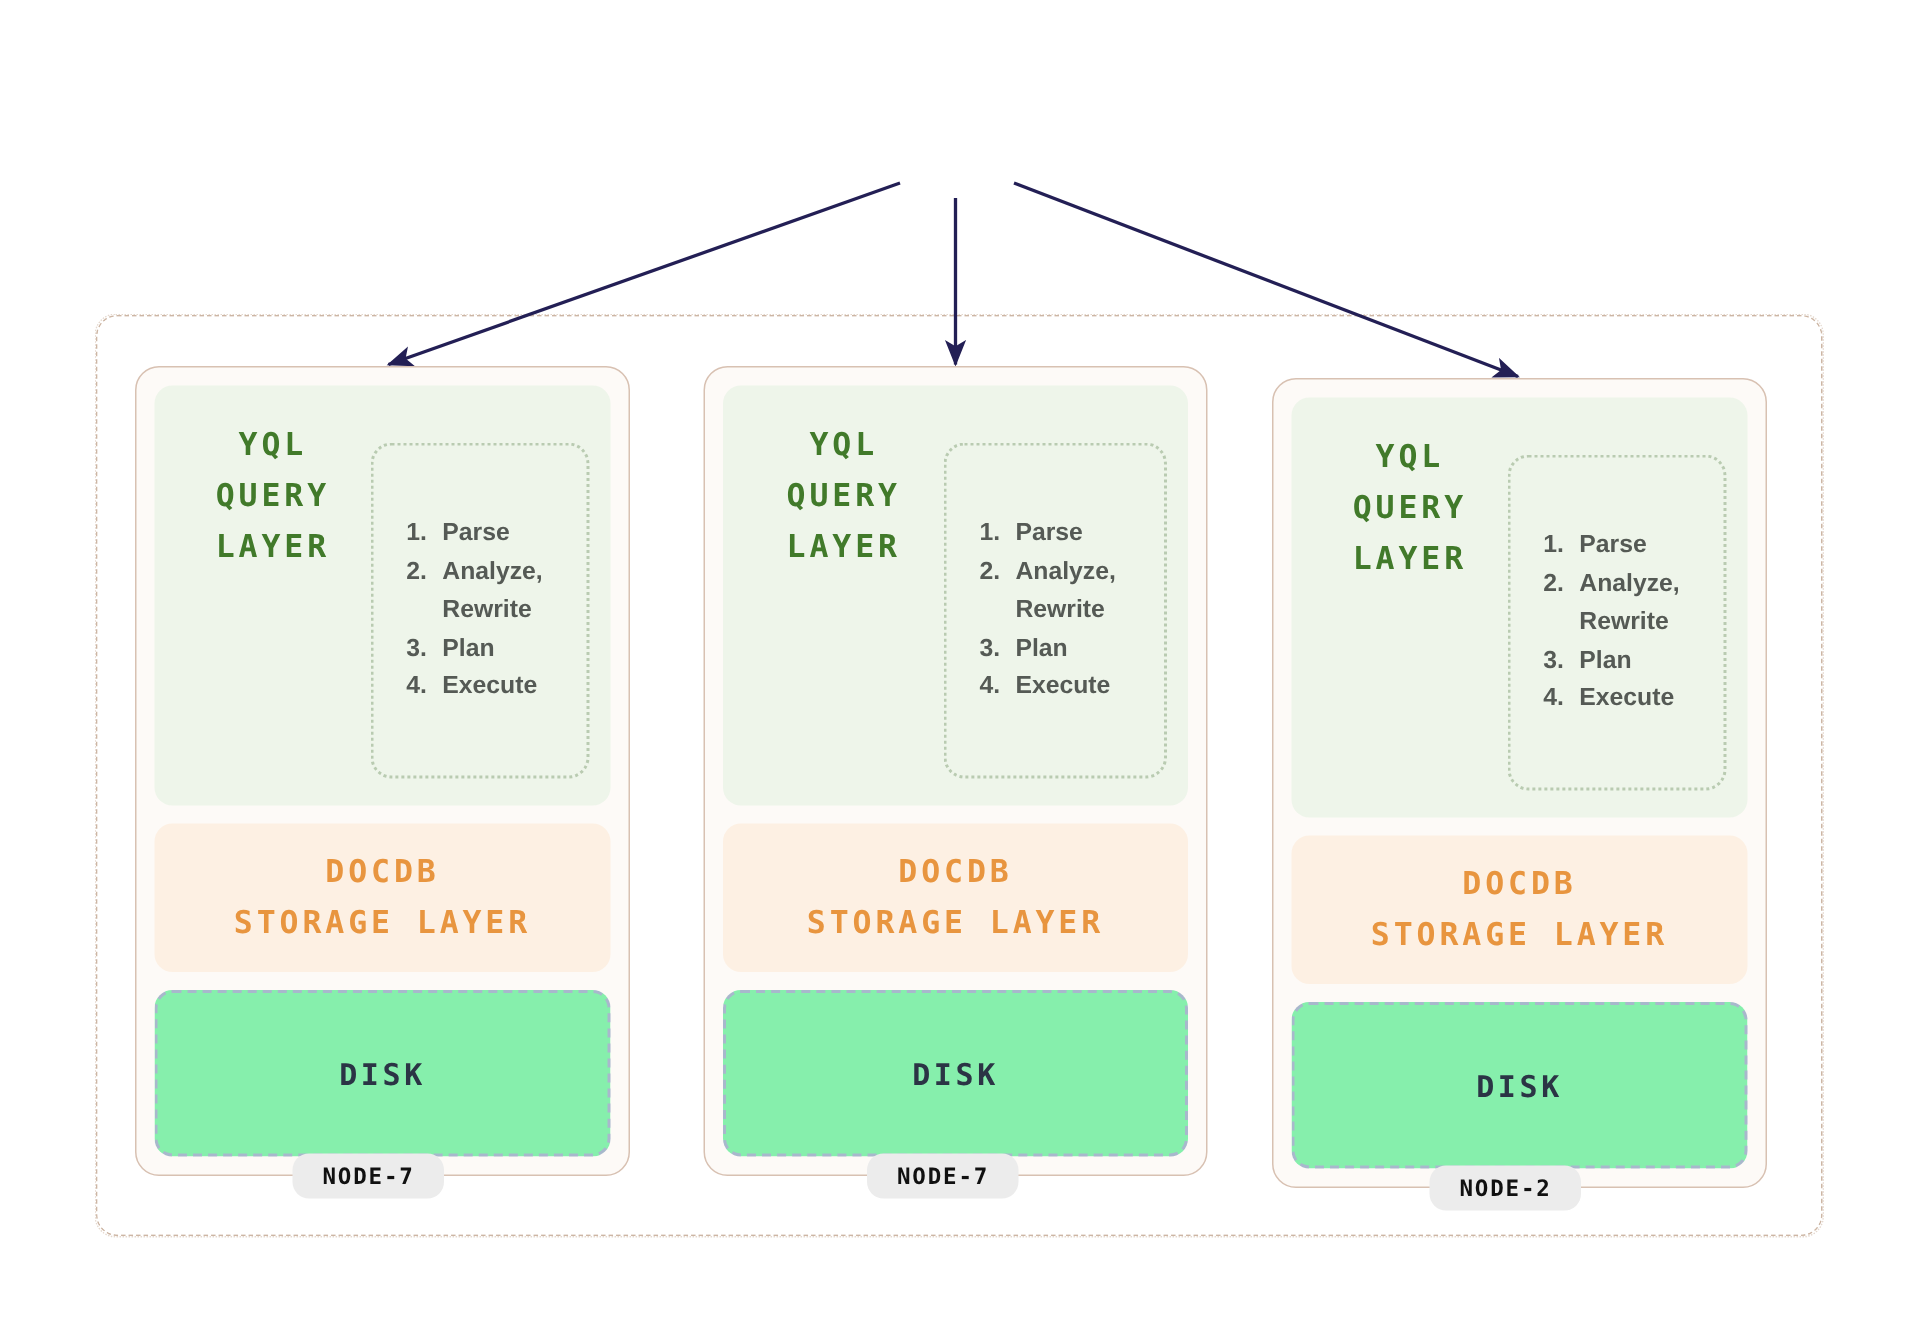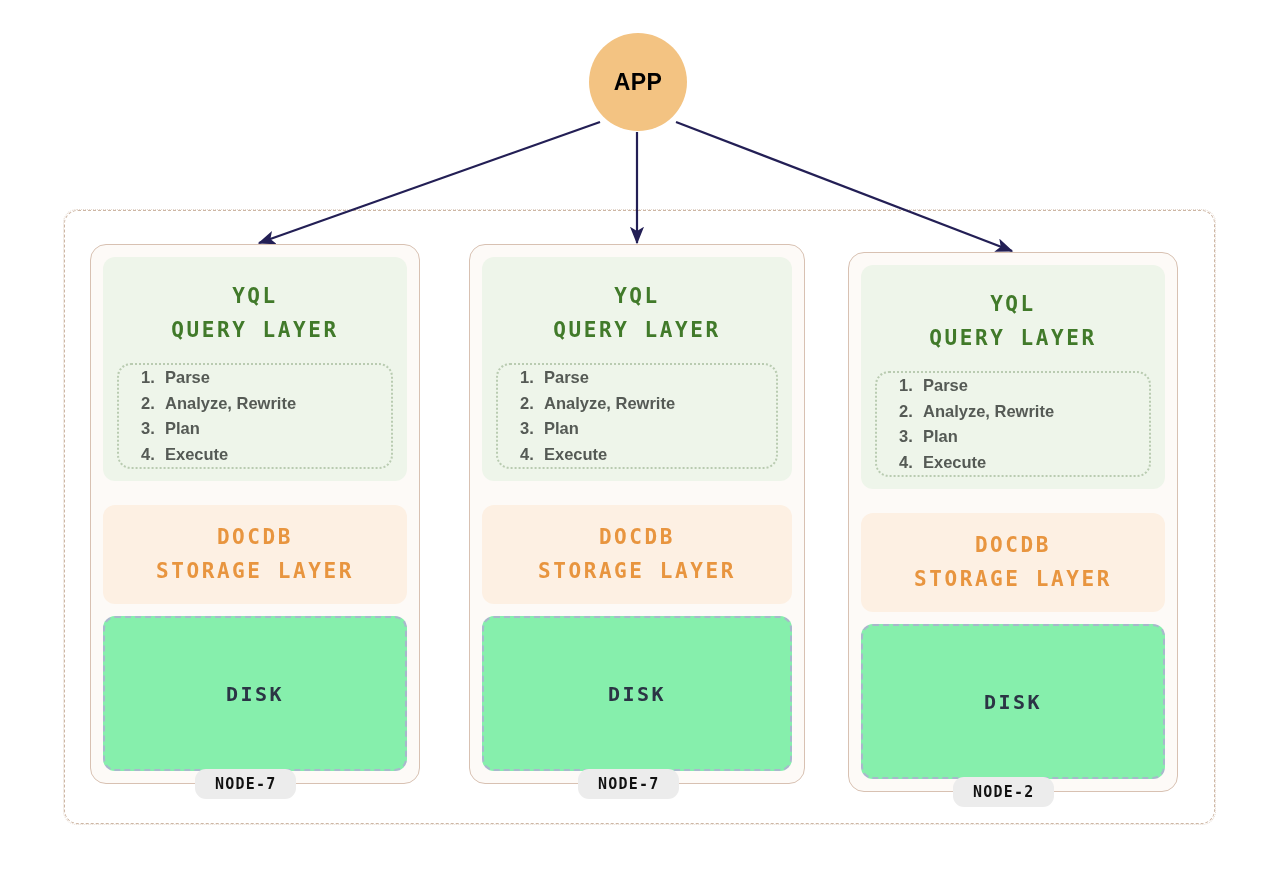--- a/index.html
+++ b/index.html
@@ -99,23 +99,22 @@
     gap: 12px;
   }
 
   
   .yql-panel {
     background: #eef5ea;
     border-radius: 12px;
     padding: 22px 14px 18px 14px;
     box-sizing: border-box;
     flex: 0 0 auto;
-    height: 224px;
-    display: flex;
-    flex-direction: column;
+    height: 280px;
+    display: flex;
   }
   .yql-title {
     text-align: center;
     color: #417a2a;
     font-weight: bold;
     font-size: 21px;
     letter-spacing: 2.6px;
     line-height: 1.62;
     font-family: "DejaVu Sans Mono", "Liberation Mono", monospace;
     white-space: pre-line;
@@ -151,21 +150,20 @@
   
   .docdb-panel {
     background: #fdf0e3;
     border-radius: 12px;
     height: 99px;
     flex: 0 0 auto;
     display: flex;
     align-items: center;
     justify-content: center;
     box-sizing: border-box;
-    margin-top: 12px;
   }
   .docdb-title {
     text-align: center;
     color: #e8953f;
     font-weight: bold;
     font-size: 21px;
     letter-spacing: 2.6px;
     line-height: 1.6;
     font-family: "DejaVu Sans Mono", "Liberation Mono", monospace;
     white-space: pre-line;
@@ -221,23 +219,20 @@
     <defs>
       <marker id="arrowhead" markerWidth="9" markerHeight="9" refX="7.4" refY="3.2" orient="auto" markerUnits="strokeWidth">
         <path d="M0,0 L8,3.2 L0,6.4 L1.9,3.2 z" fill="#231f55"></path>
       </marker>
     </defs>
     <line x1="600" y1="122" x2="259" y2="243" stroke="#231f55" stroke-width="2.2" marker-end="url(#arrowhead)"></line>
     <line x1="637" y1="132" x2="637" y2="243" stroke="#231f55" stroke-width="2.2" marker-end="url(#arrowhead)"></line>
     <line x1="676" y1="122" x2="1012" y2="251" stroke="#231f55" stroke-width="2.2" marker-end="url(#arrowhead)"></line>
   </svg>
 
-  <div class="app-circle">
-    <span class="app-label">APP</span>
-  </div>
 
   <div class="cluster">
     <div class="cluster-dots"></div>
   </div>
 
   <div class="node-card n1">
     <div class="node-inner">
 
       <div class="yql-panel">
         <div class="yql-title">YQL

